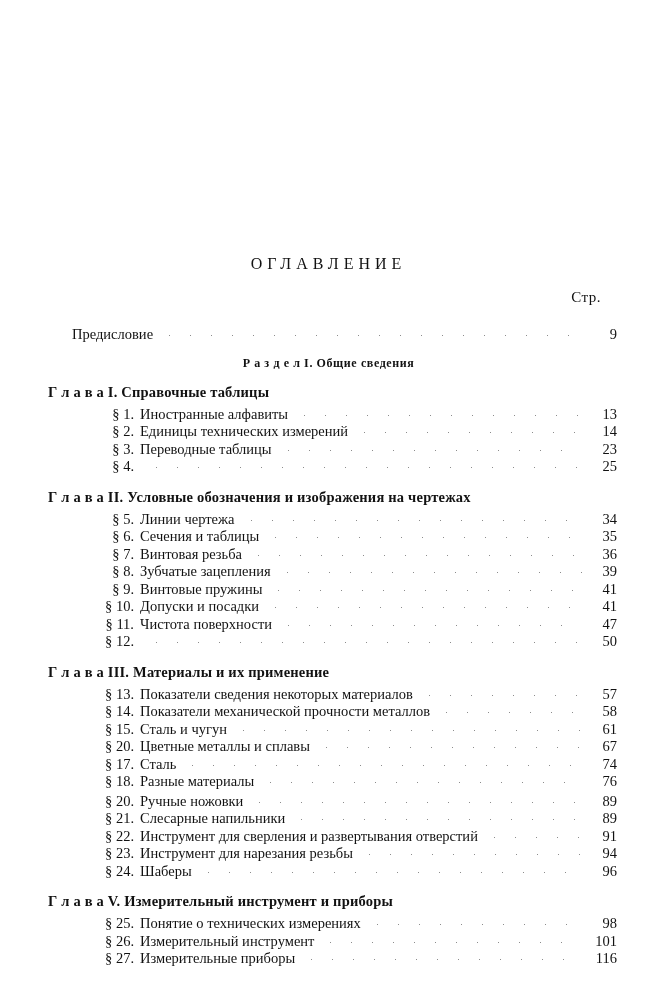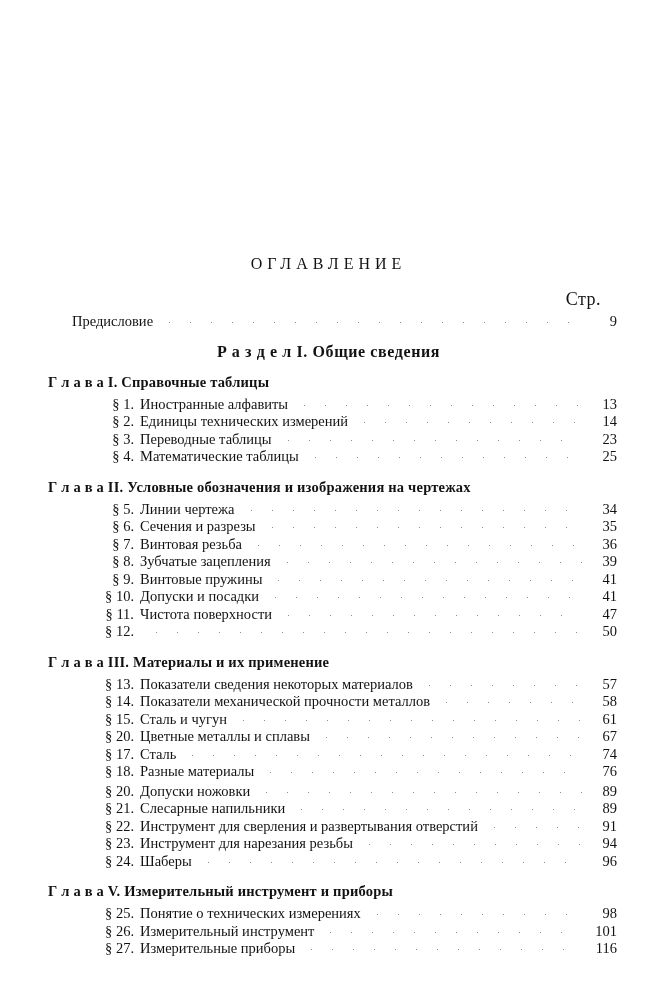--- a/index.html
+++ b/index.html
@@ -26,21 +26,21 @@
   .title {
     text-align: center;
     font-size: 16px;
     letter-spacing: 5px;
     margin-top: 255px;
     margin-bottom: 0;
     font-weight: normal;
   }
   .colhead {
     text-align: right;
-    font-size: 18px;
+    font-size: 15px;
     padding-right: 56px;
     margin-top: 16px;
     letter-spacing: 0.5px;
   }
   .content {
     margin-top: 2px;
   }
   
   .row {
     display: flex;
@@ -69,27 +69,27 @@
   .row .page-num {
     white-space: nowrap;
     width: 30px;
     text-align: right;
     font-size: 14.5px;
   }
 
   
   .preface {
     padding-left: 72px;
-    margin-top: 3px;
+    margin-top: 20px;
   }
 
   .section-heading {
     text-align: center;
     font-weight: bold;
-    font-size: 16px;
+    font-size: 12px;
     margin-top: 12px;
     margin-bottom: 8px;
     letter-spacing: 0.6px;
   }
   .chapter-heading {
     font-weight: bold;
     font-size: 14.5px;
     padding-left: 48px;
     margin-top: 13px;
     margin-bottom: 5px;
@@ -146,36 +146,35 @@
           <span class="page-num">14</span>
         </div>
         <div class="row entry">
           <span class="sect">§ 3.</span>
           <span class="label">Переводные таблицы</span>
           <span class="leader"></span>
           <span class="page-num">23</span>
         </div>
         <div class="row entry">
           <span class="sect">§ 4.</span>
-          <span class="label">Математические таблицы</span>
           <span class="leader"></span>
           <span class="page-num">25</span>
         </div>
       </div>
       <div class="chapter-heading">Г л а в а  II. Условные обозначения и изображения на чертежах</div>
       <div class="entries">
         <div class="row entry">
           <span class="sect">§ 5.</span>
           <span class="label">Линии чертежа</span>
           <span class="leader"></span>
           <span class="page-num">34</span>
         </div>
         <div class="row entry">
           <span class="sect">§ 6.</span>
-          <span class="label">Сечения и разрезы</span>
+          <span class="label">Сечения и таблицы</span>
           <span class="leader"></span>
           <span class="page-num">35</span>
         </div>
         <div class="row entry">
           <span class="sect">§ 7.</span>
           <span class="label">Винтовая резьба</span>
           <span class="leader"></span>
           <span class="page-num">36</span>
         </div>
         <div class="row entry">
@@ -243,21 +242,21 @@
         <div class="row entry">
           <span class="sect">§ 18.</span>
           <span class="label">Разные материалы</span>
           <span class="leader"></span>
           <span class="page-num">76</span>
         </div>
       </div>
       <div class="entries">
         <div class="row entry">
           <span class="sect">§ 20.</span>
-          <span class="label">Допуски ножовки</span>
+          <span class="label">Ручные ножовки</span>
           <span class="leader"></span>
           <span class="page-num">89</span>
         </div>
         <div class="row entry">
           <span class="sect">§ 21.</span>
           <span class="label">Слесарные напильники</span>
           <span class="leader"></span>
           <span class="page-num">89</span>
         </div>
         <div class="row entry">

